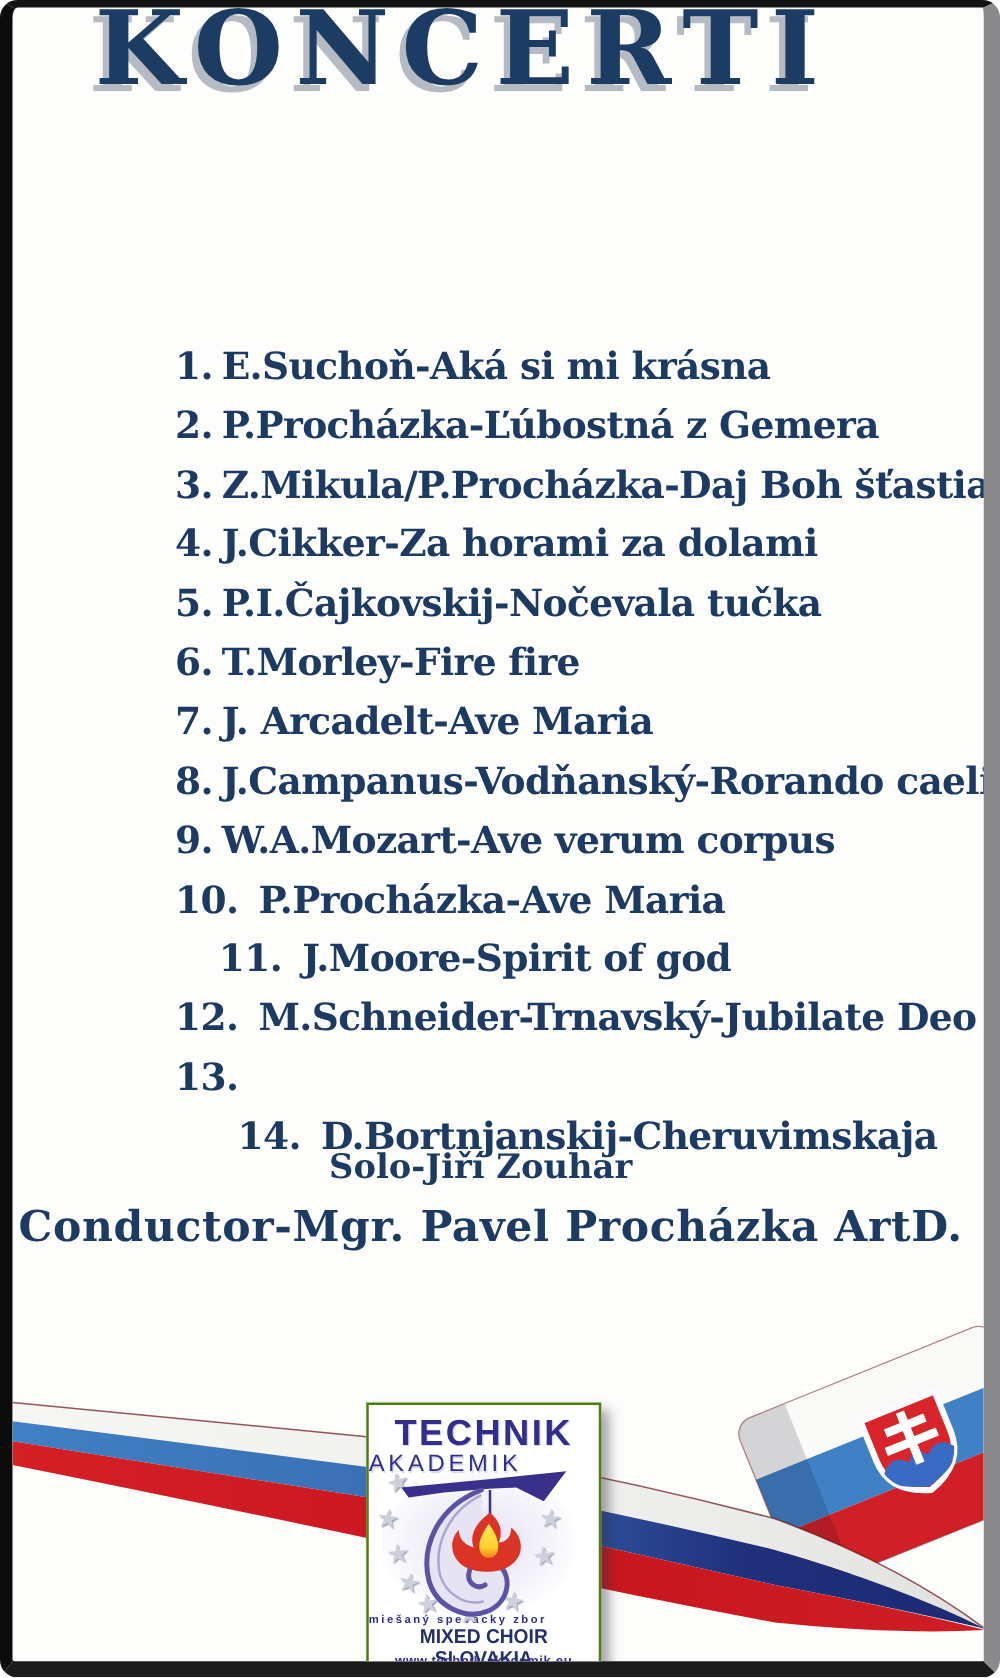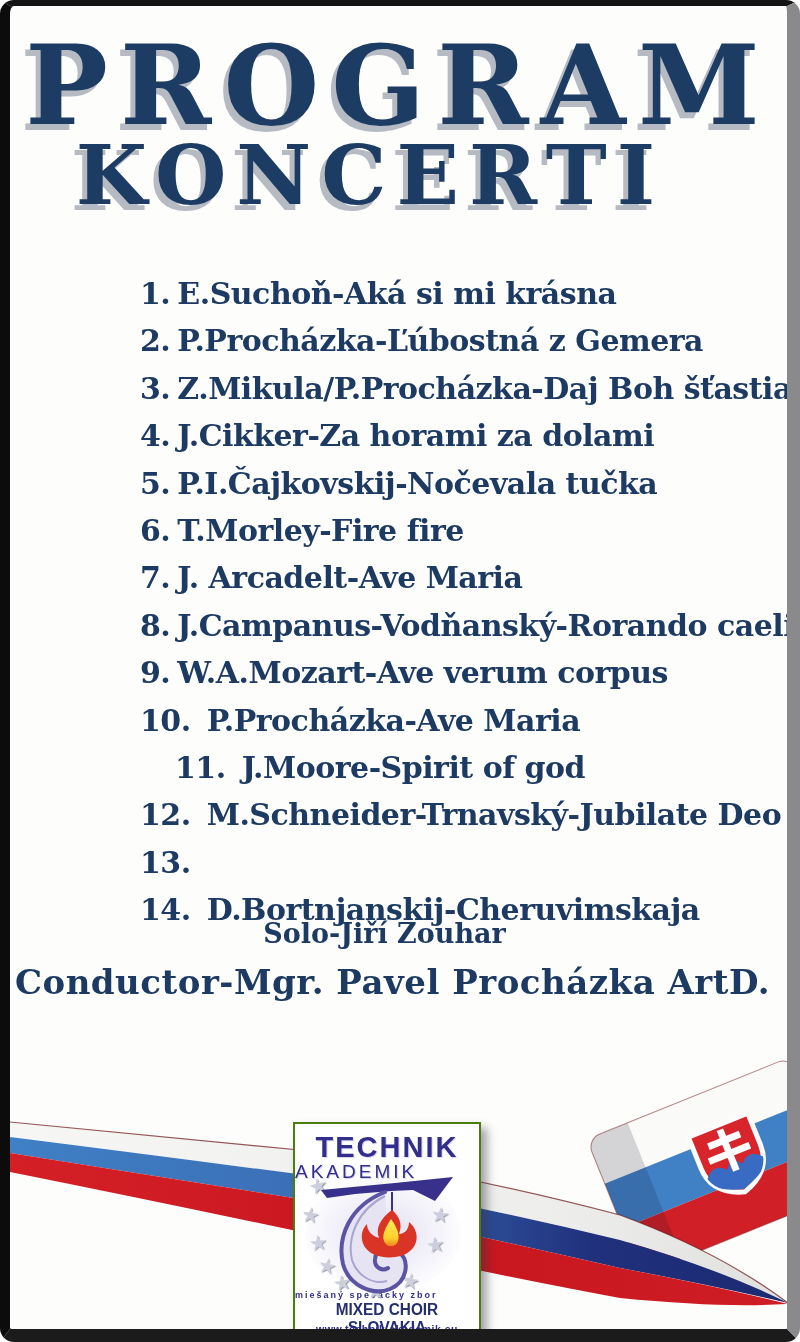--- a/index.html
+++ b/index.html
@@ -58,21 +58,20 @@
     color:var(--logo-indigo);}
   .mark-svg{position:absolute;top:48px;left:0;width:184px;height:122px;z-index:2;}
   .star{position:absolute;font-size:21px;color:#cdd0da;z-index:1;line-height:1;
     text-shadow:-1px -1px 0 #ffffff, 1px 1px 1px #969aa8;}
 </style>
 </head>
 <body>
 
 <div class="poster">
 
-  <h1 class="title-line1">PROGRAM</h1>
   <h2 class="title-line2">KONCERTI</h2>
 
   <ol class="program-list">
 
   <li class="program-row" style="list-style:none;">
       <span class="num">1.</span>
       <span class="ttl">E.Suchoň-Aká si mi krásna</span>
     </li>
       <li class="program-row" style="list-style:none;">
       <span class="num">2.</span>
@@ -114,21 +113,21 @@
       <span class="num">11.</span>
       <span class="ttl">J.Moore-Spirit of god</span>
     </li>
       <li class="program-row wide" style="list-style:none;">
       <span class="num">12.</span>
       <span class="ttl">M.Schneider-Trnavský-Jubilate Deo</span>
     </li>
       <li class="program-row wide" style="list-style:none;">
       <span class="num">13.</span>
     </li>
-      <li class="program-row wide" style="list-style:none;">
+      <li class="program-row wide" style="list-style:none;justify-content:center;">
       <span class="num">14.</span>
       <span class="ttl">D.Bortnjanskij-Cheruvimskaja</span>
     </li>
     </ol>
 
   <div class="solo-line">Solo-Jiří Zouhar</div>
   <div class="conductor-line">Conductor-Mgr. Pavel Procházka ArtD.</div>
 
   <svg class="ribbon-svg" viewBox="0 0 777 277" xmlns="http://www.w3.org/2000/svg">
     <defs>

